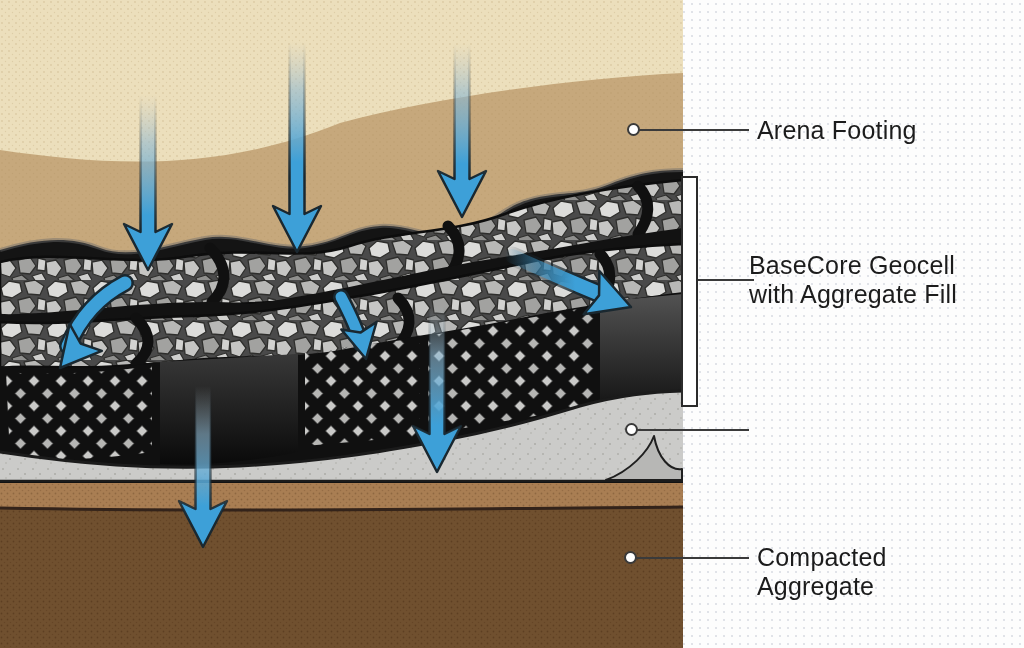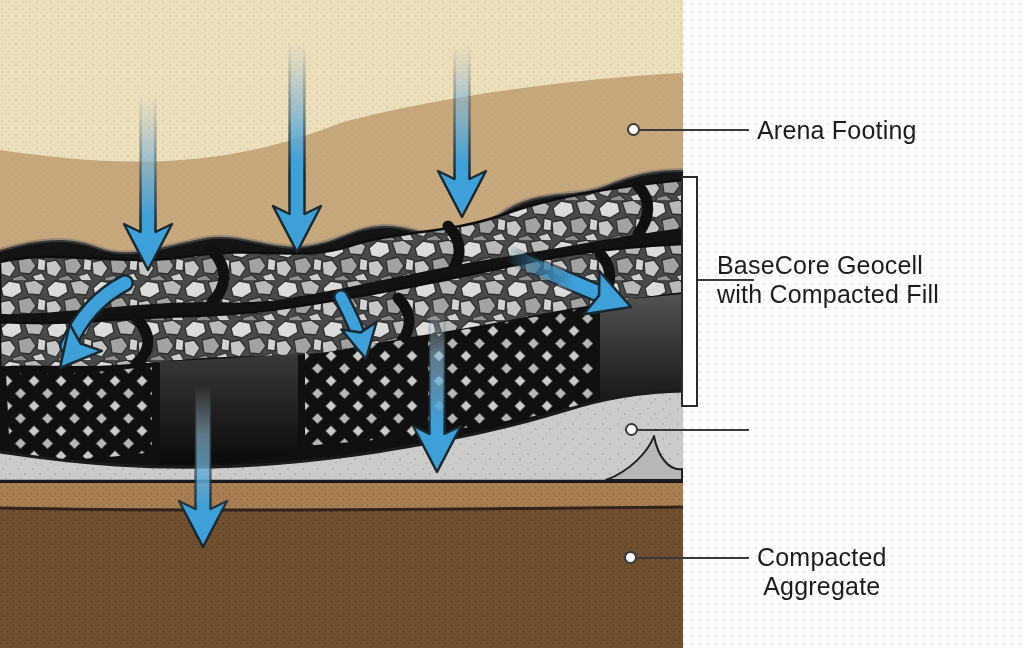--- a/index.html
+++ b/index.html
@@ -200,28 +200,28 @@
       </g>
     </g>
   </svg>
 
   <div class="leader-dot" style="left:627px;top:123px;"></div>
   <div class="leader-line" style="left:639px;top:128.8px;width:110px;"></div>
   <div class="label-text" style="left:757px;top:116px;">Arena Footing</div>
 
   <div id="bracket"></div>
   <div class="leader-line" style="left:698px;top:278.7px;width:56px;"></div>
-  <div class="label-text" style="left:717px;top:251px;">
+  <div class="label-text" style="left:749px;top:251px;">
     <div>BaseCore Geocell</div>
-    <div>with Compacted Fill</div>
+    <div>with Aggregate Fill</div>
   </div>
 
   <div class="leader-dot" style="left:625px;top:423px;"></div>
   <div class="leader-line" style="left:637px;top:428.8px;width:112px;"></div>
 
   <div class="leader-dot" style="left:624px;top:551px;"></div>
   <div class="leader-line" style="left:636px;top:556.8px;width:113px;"></div>
-  <div class="label-text" style="left:757px;top:543px;text-align:center;">
+  <div class="label-text" style="left:757px;top:543px;">
     <div>Compacted</div>
     <div>Aggregate</div>
   </div>
 
 </div>
 
 </body></html>

